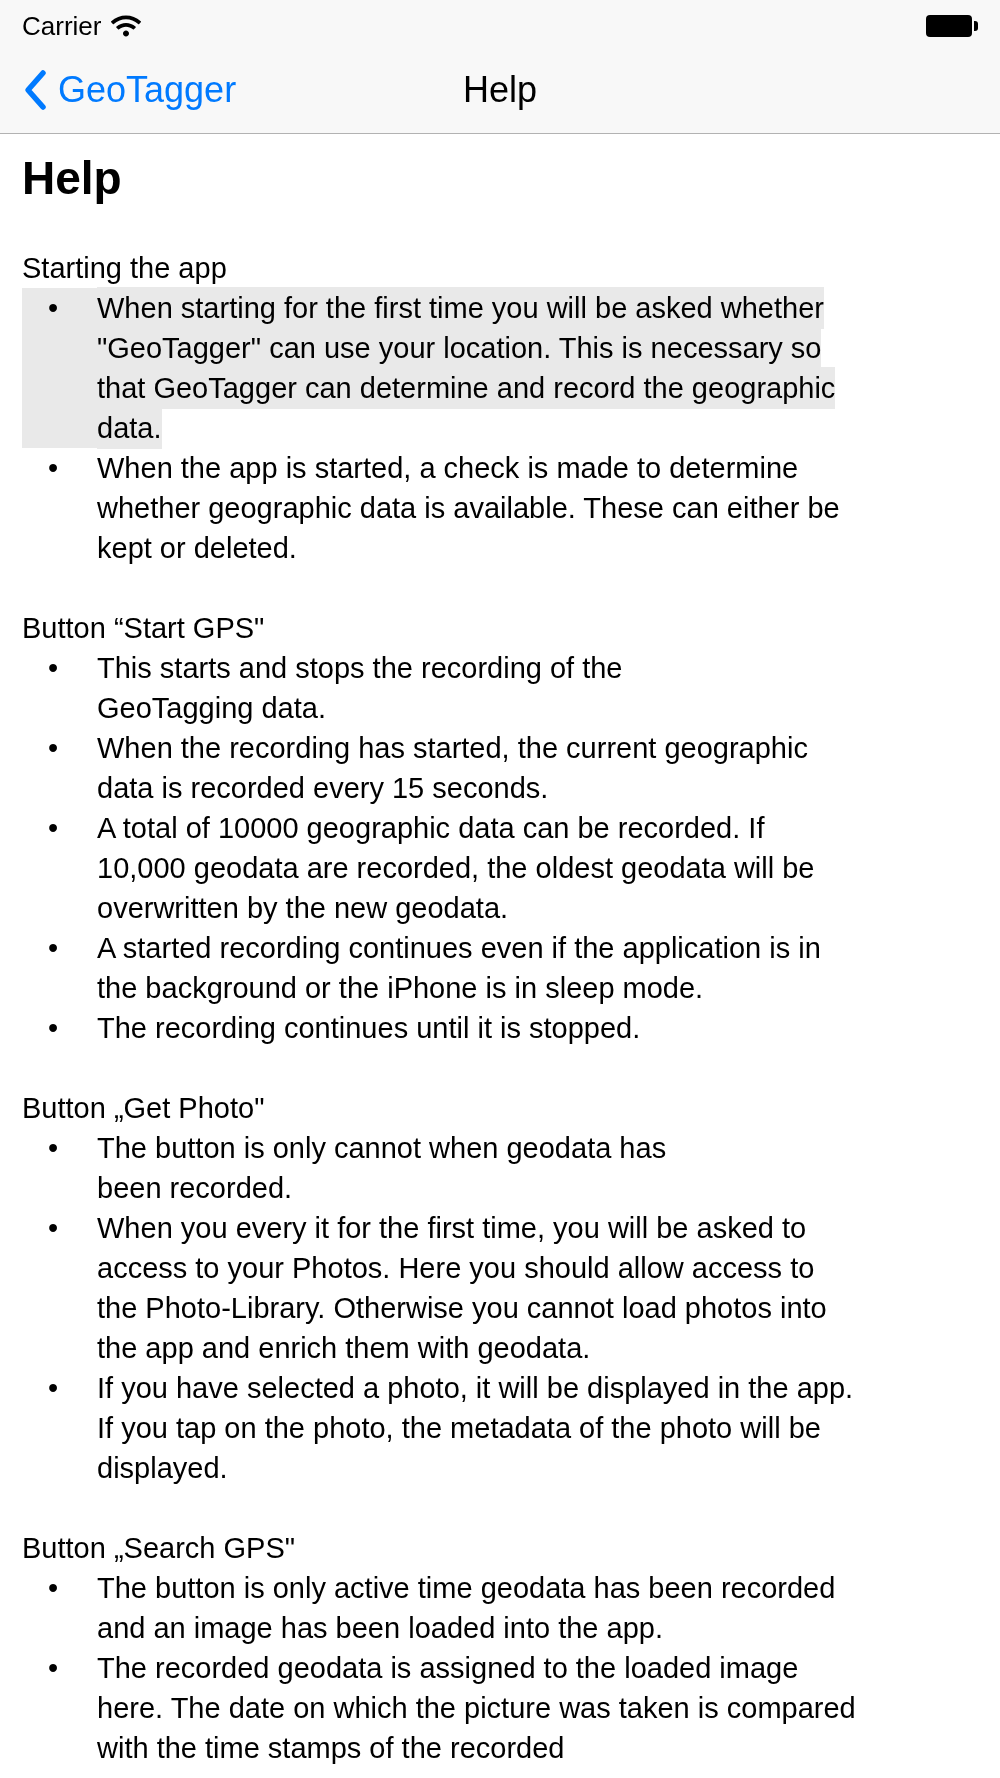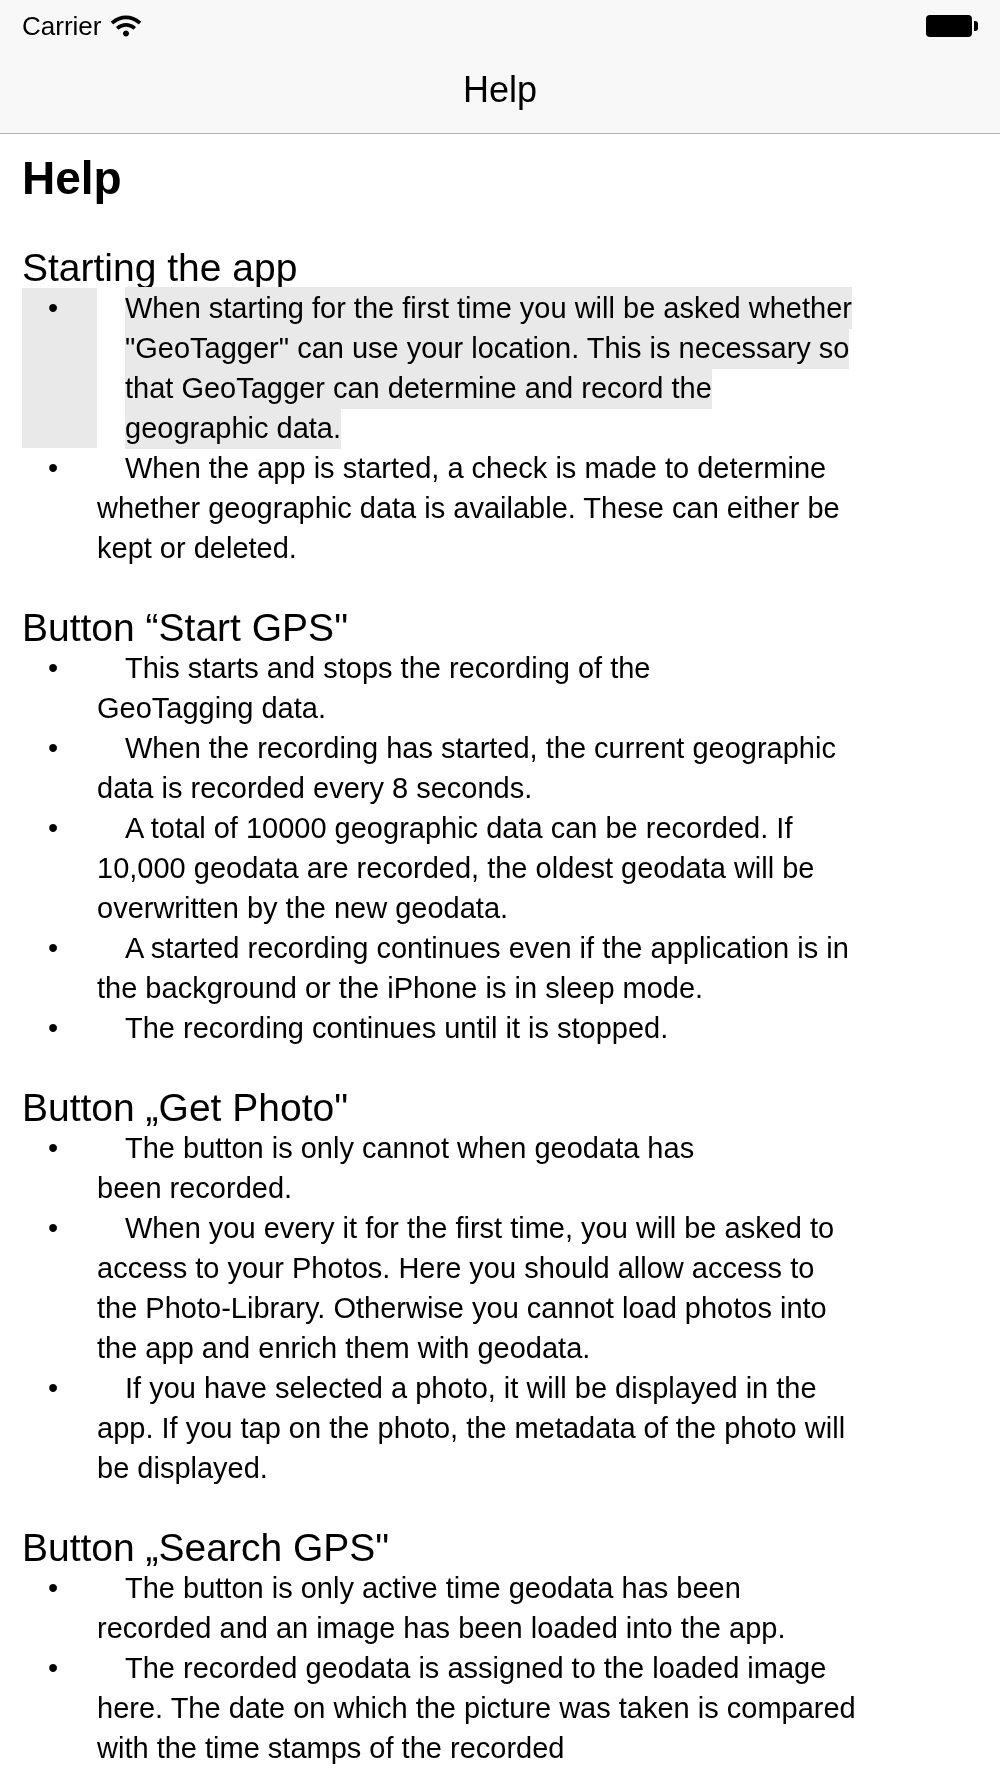--- a/index.html
+++ b/index.html
@@ -82,35 +82,35 @@
     font-size: 29px;
     line-height: 40px;
   }
   .heading {
     font-size: 46px;
     font-weight: bold;
     line-height: 52px;
     margin: 18px 0 44px 0;
   }
   .section { margin-bottom: 40px; }
-  .section-title { font-size: 39px; line-height: 40px; }
+  .section-title { font-size: 29px; line-height: 40px; }
 
   .bullet-row { display: flex; }
   .bullet-marker {
     flex: 0 0 75px;
     width: 75px;
     padding-left: 26px;
     font-size: 29px;
     line-height: 40px;
   }
   .bullet-text {
     flex: 1;
     padding-right: 118px;
   }
-  .bt-inner { white-space: pre-line; margin-left: 28px; }
+  .bt-inner { white-space: pre-line; }
 
   
   .bullet-row.highlighted .bullet-marker { background: #e9e9e9; }
   .bullet-row.highlighted .bt-inner {
     background: #e9e9e9;
     padding: 5px 0;
     -webkit-box-decoration-break: clone;
     box-decoration-break: clone;
   }
 </style>
@@ -127,20 +127,28 @@
           <path d="M634.91 154.88C457.74-8.99 182.19-8.93 5.09 154.88c-6.66 6.16-6.79 16.59-.35 22.98l34.24 33.97c6.14 6.1 16.02 6.23 22.4.38 145.92-133.68 371.3-133.71 517.25 0 6.38 5.85 16.26 5.71 22.4-.38l34.24-33.97c6.43-6.39 6.3-16.82-.36-22.98zM320 352c-35.35 0-64 28.65-64 64s28.65 64 64 64 64-28.65 64-64-28.65-64-64-64zm202.67-83.59c-115.26-101.93-290.21-101.82-405.34 0-6.9 6.1-7.12 16.69-.57 23.15l34.44 33.99c6 5.92 15.66 6.32 22.05.8 83.95-72.57 209.74-72.41 293.49 0 6.39 5.52 16.05 5.13 22.05-.8l34.44-33.99c6.56-6.46 6.33-17.06-.56-23.15z"></path>
         </svg>
       </span>
     </div>
     <div class="sb-right">
       <span class="battery"></span>
     </div>
   </div>
 
   <div class="nav-bar">
+    <div class="nav-back">
+      <span class="chev">
+        <svg width="26" height="44" viewBox="0 0 26 44" aria-hidden="true">
+          <path d="M21 5 L6 22 L21 39" fill="none" stroke="#007aff" stroke-width="5.5" stroke-linecap="round" stroke-linejoin="round"></path>
+        </svg>
+      </span>
+      <span class="nav-back-label">GeoTagger</span>
+    </div>
     <div class="nav-title">Help</div>
   </div>
 
   <div class="content">
     <h1 class="heading">Help</h1>
     <div id="sections">
         <div class="section">
           <div class="section-title">Starting the app</div>
           <div class="bullet-row highlighted">
             <span class="bullet-marker">•</span>
@@ -153,21 +161,21 @@
         </div>
         <div class="section">
           <div class="section-title">Button “Start GPS"</div>
           <div class="bullet-row">
             <span class="bullet-marker">•</span>
             <div class="bullet-text"><span class="bt-inner">This starts and stops the recording of the
 GeoTagging data.</span></div>
           </div>
           <div class="bullet-row">
             <span class="bullet-marker">•</span>
-            <div class="bullet-text"><span class="bt-inner">When the recording has started, the current geographic data is recorded every 8 seconds.</span></div>
+            <div class="bullet-text"><span class="bt-inner">When the recording has started, the current geographic data is recorded every 15 seconds.</span></div>
           </div>
           <div class="bullet-row">
             <span class="bullet-marker">•</span>
             <div class="bullet-text"><span class="bt-inner">A total of 10000 geographic data can be recorded. If 10,000 geodata are recorded, the oldest geodata will be overwritten by the new geodata.</span></div>
           </div>
           <div class="bullet-row">
             <span class="bullet-marker">•</span>
             <div class="bullet-text"><span class="bt-inner">A started recording continues even if the application is in the background or the iPhone is in sleep mode.</span></div>
           </div>
           <div class="bullet-row">

